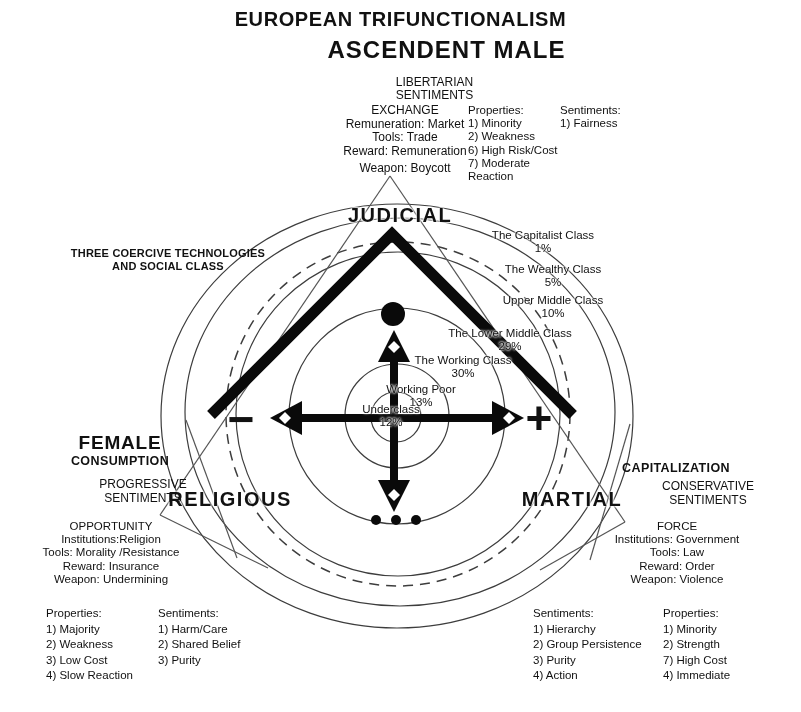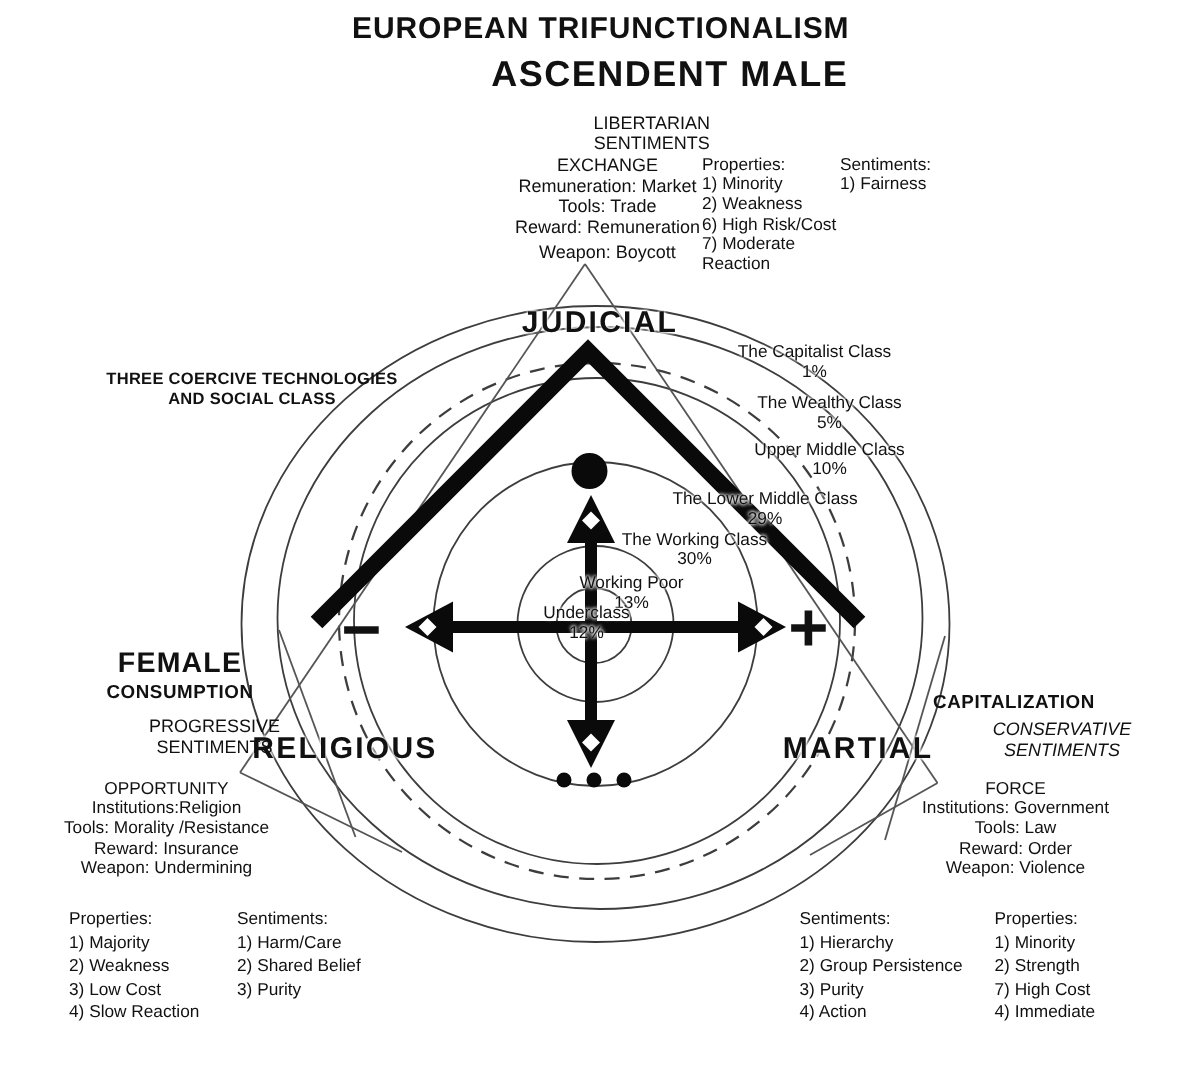--- a/index.html
+++ b/index.html
@@ -165,21 +165,21 @@
     <div>4) Slow Reaction</div>
   </div>
   <div class="abs list" style="left:158px;top:606px;width:120px;">
     <div>Sentiments:</div>
     <div>1) Harm/Care</div>
     <div>2) Shared Belief</div>
     <div>3) Purity</div>
   </div>
 
   <div class="abs ctr h-sub" style="left:601px;top:461px;width:150px;">CAPITALIZATION</div>
-  <div class="abs ctr t12" style="left:599px;top:480px;width:150px;font-style:italic;">
+  <div class="abs ctr t12" style="left:599px;top:480px;width:150px;">
     <div>CONSERVATIVE</div>
     <div>SENTIMENTS</div>
   </div>
   <div class="abs ctr t11" style="left:592px;top:520px;width:170px;">
     <div>FORCE</div>
     <div>Institutions: Government</div>
     <div>Tools: Law</div>
     <div>Reward: Order</div>
     <div>Weapon: Violence</div>
   </div>

